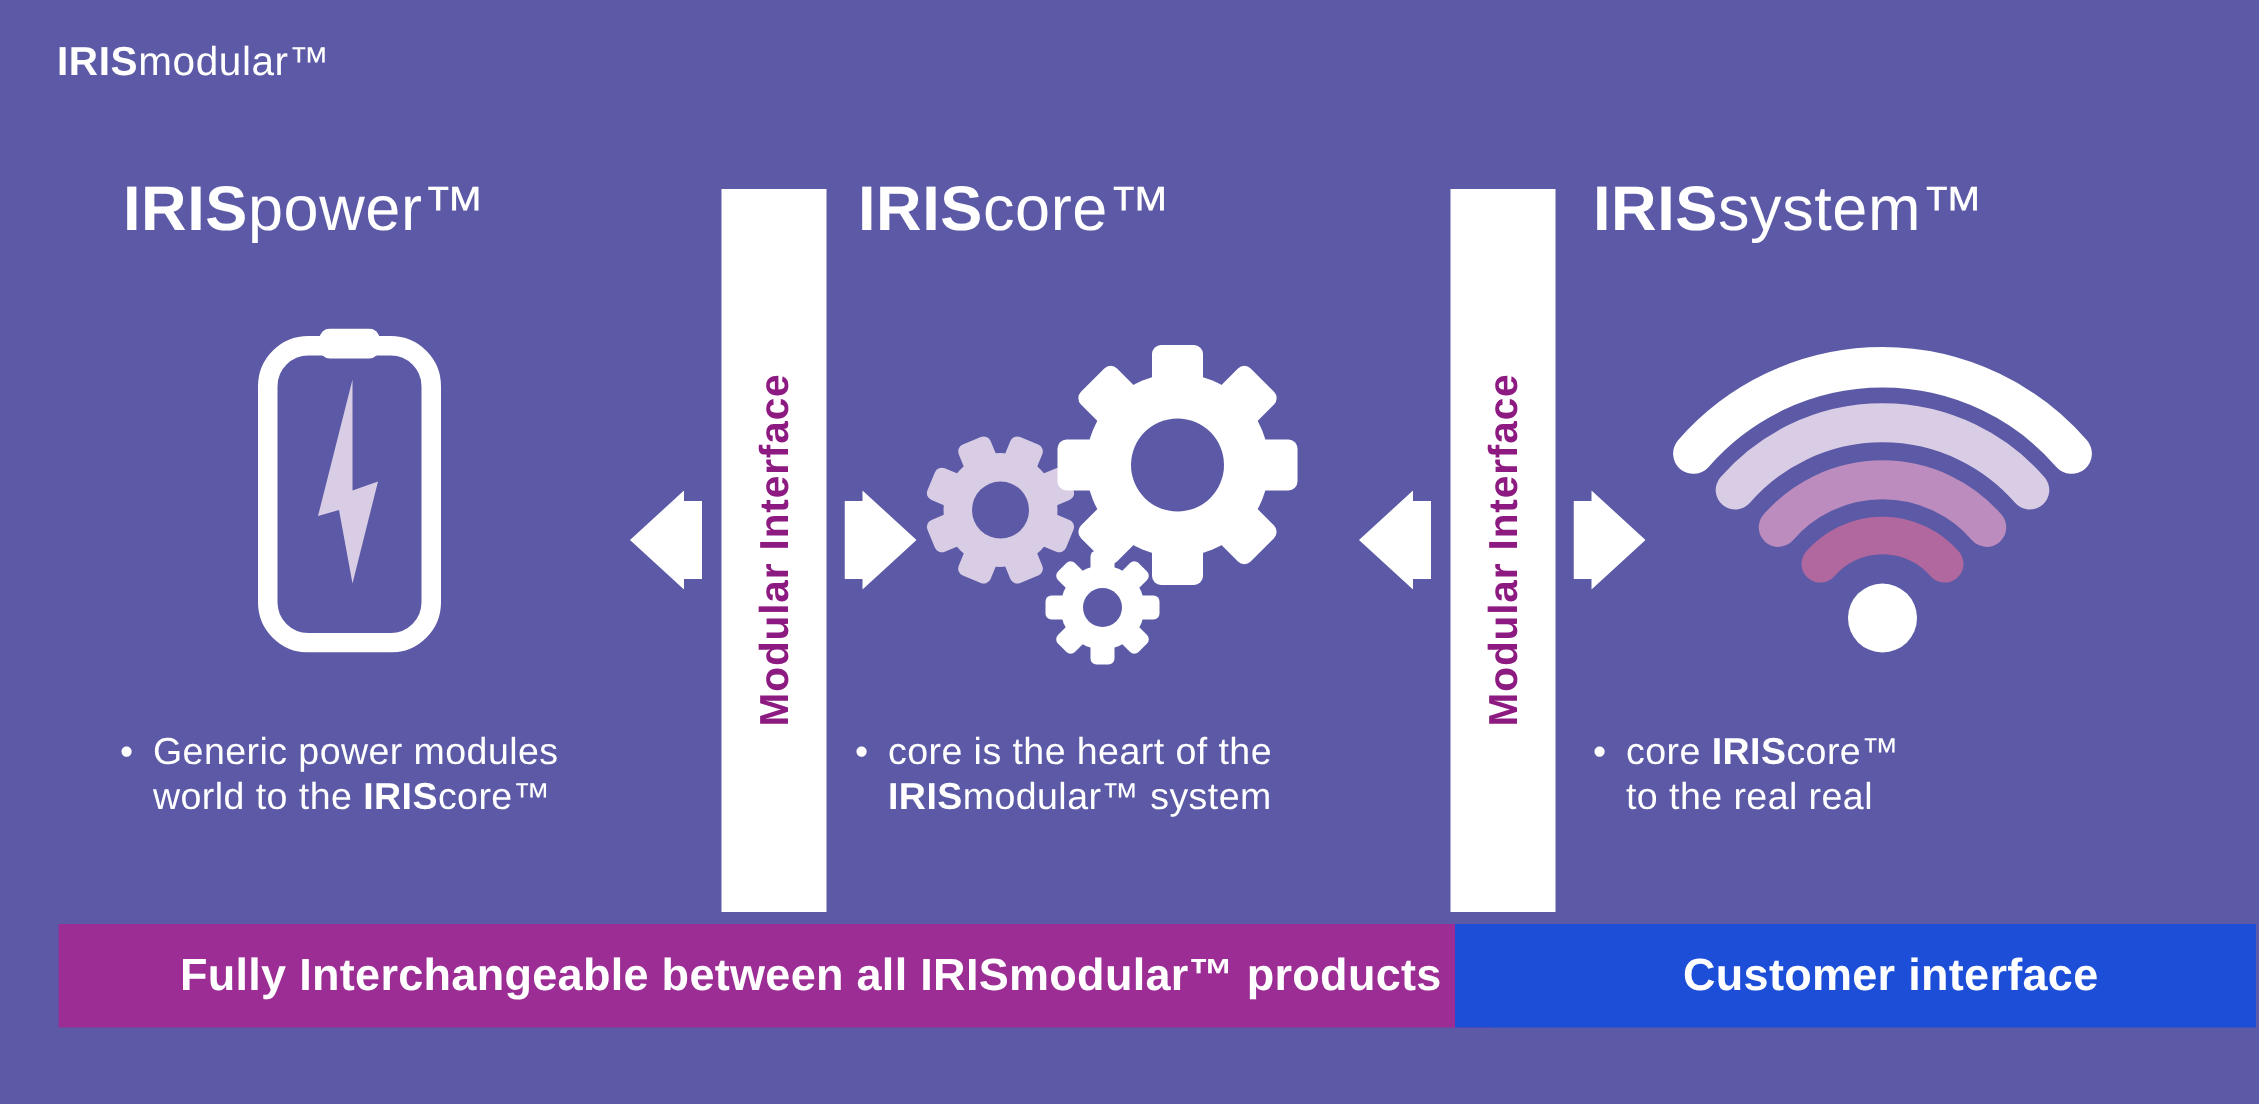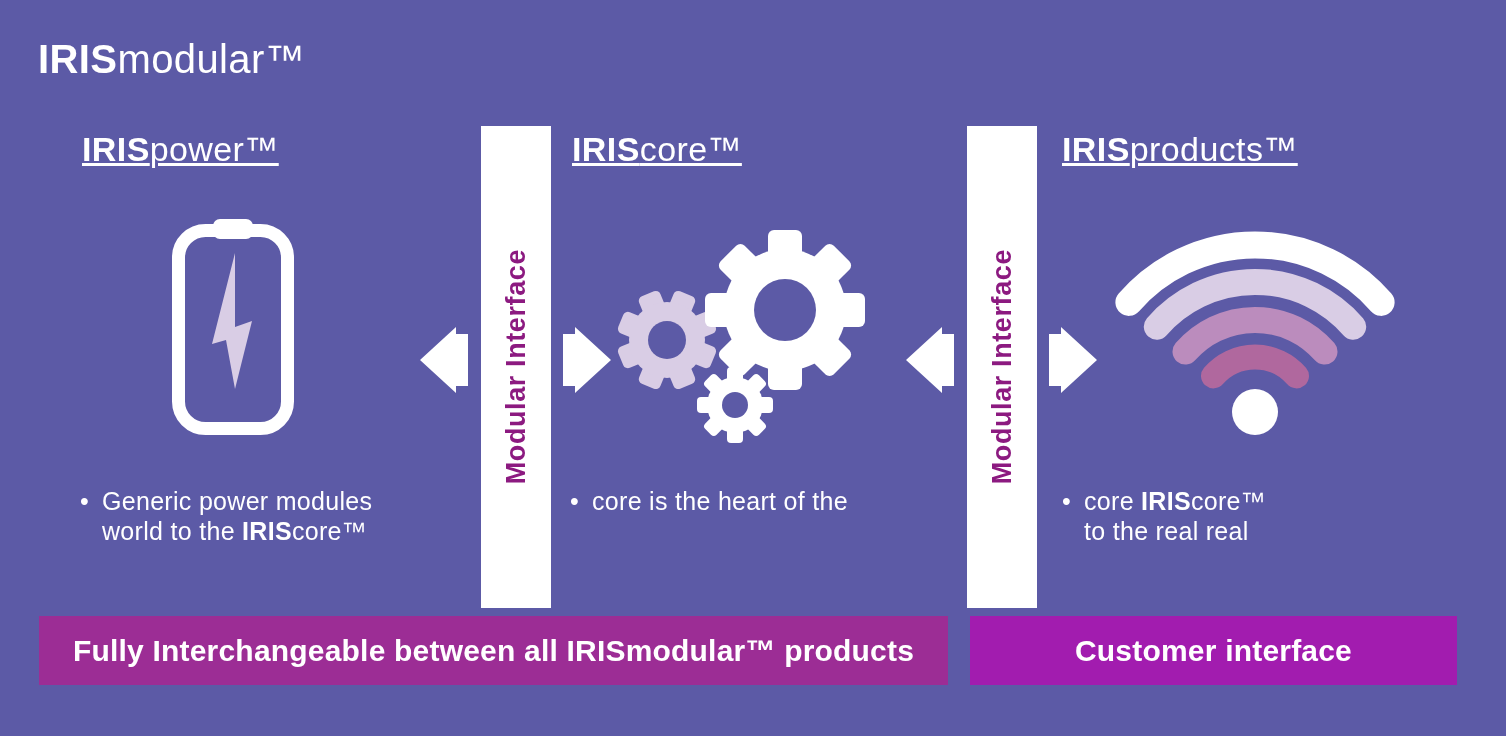--- a/index.html
+++ b/index.html
@@ -6,29 +6,28 @@
   body{font-family:"Liberation Sans", sans-serif;}
   .canvas{
     position:relative;
     width:1506px;height:736px;
     background:#5C5AA6;
     overflow:hidden;
     color:#ffffff;
   }
   .brand{
     position:absolute;left:38px;top:24px;
-    font-size:40px;line-height:34px;letter-spacing:0.4px;
+    font-size:27px;line-height:34px;letter-spacing:0.4px;
     font-weight:400;
-    margin-top:18px;
   }
   .brand b,.coltitle b{font-weight:700;}
   .coltitle{
-    position:absolute;top:131px;
-    font-size:34px;line-height:36px;letter-spacing:0.4px;
-    font-weight:400;white-space:nowrap;text-decoration:underline;
+    position:absolute;top:121px;
+    font-size:42px;line-height:36px;letter-spacing:0.4px;
+    font-weight:400;white-space:nowrap;
   }
   .ibar{
     position:absolute;top:126px;width:70px;height:482px;
     background:#ffffff;
     display:flex;align-items:center;justify-content:center;
   }
   .ibar-label{
     writing-mode:vertical-rl;
     transform:rotate(180deg);
     font-weight:700;font-size:27px;letter-spacing:0.6px;
@@ -40,42 +39,42 @@
     position:absolute;top:487px;
     display:flex;
     font-size:25px;line-height:29.5px;letter-spacing:0.3px;
   }
   .bullet .marker{width:22px;flex:0 0 22px;}
   .bullet b{font-weight:700;}
   .banner{
     position:absolute;top:616px;height:69px;
     display:flex;align-items:center;justify-content:center;
     font-weight:700;font-size:30px;letter-spacing:0.2px;
-    color:#ffffff;white-space:nowrap;
+    color:#ffffff;white-space:nowrap;padding-left:47px;
   }
   .banner.magenta{left:39px;width:909px;background:#9C2D95;}
-  .banner.blue{left:970px;width:487px;background:#a21caf;}
+  .banner.blue{left:970px;width:487px;background:#1d4ed8;}
 </style>
 </head>
 <body>
 
 <div class="canvas">
 
   <div class="brand">
     <b>IRIS</b><span>modular™</span>
   </div>
 
   <div class="coltitle" style="left:82px">
     <b>IRIS</b><span>power™</span>
   </div>
   <div class="coltitle" style="left:572px">
     <b>IRIS</b><span>core™</span>
   </div>
   <div class="coltitle" style="left:1062px">
-    <b>IRIS</b><span>products™</span>
+    <b>IRIS</b><span>system™</span>
   </div>
 
   <div class="icon-box" style="left:172px;top:219px;width:122px;height:216px">
     <svg width="122" height="216" viewBox="0 0 122 216">
       <rect x="41" y="0" width="40" height="20" rx="7" fill="#ffffff"></rect>
       <rect x="6.5" y="11.5" width="109" height="198" rx="27" fill="none" stroke="#ffffff" stroke-width="13"></rect>
       <polygon points="63,34 40,125 54,121 63,170 80,102 63,108" fill="#D9CDE5"></polygon>
     </svg>
   </div>
 
@@ -172,20 +171,21 @@
     <div>
       <div><span>Generic power modules</span></div>
       <div><span>world to the </span><b>IRIS</b><span>core™</span></div>
     </div>
   </div>
 
   <div class="bullet" style="left:570px">
     <span class="marker">•</span>
     <div>
       <div><span>core is the heart of the</span></div>
+      <div><b>IRIS</b><span>modular™ system</span></div>
     </div>
   </div>
 
   <div class="bullet" style="left:1062px">
     <span class="marker">•</span>
     <div>
       <div><span>core </span><b>IRIS</b><span>core™</span></div>
       <div><span>to the real real</span></div>
     </div>
   </div>

